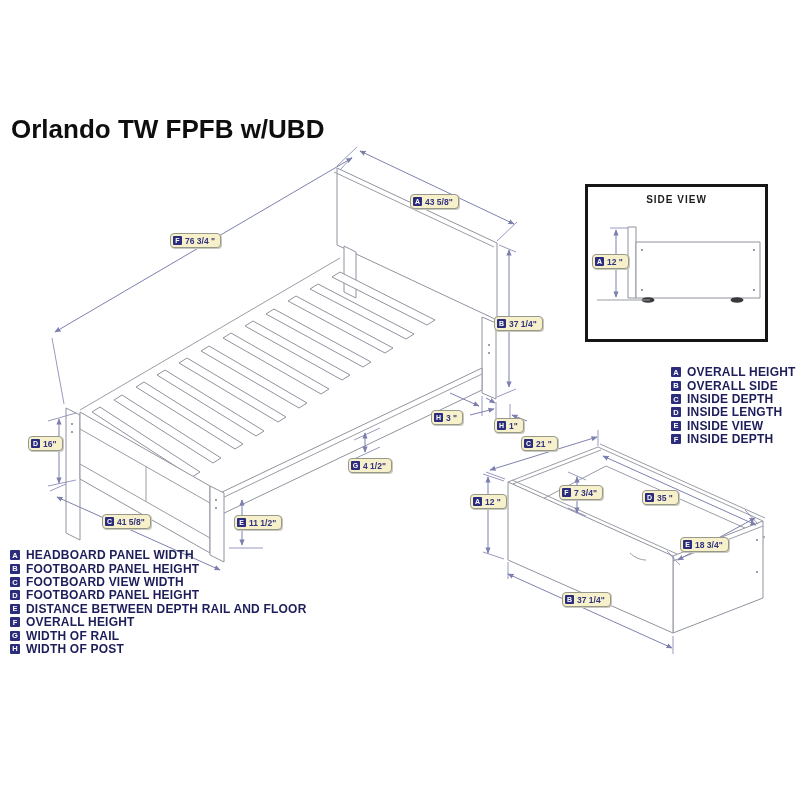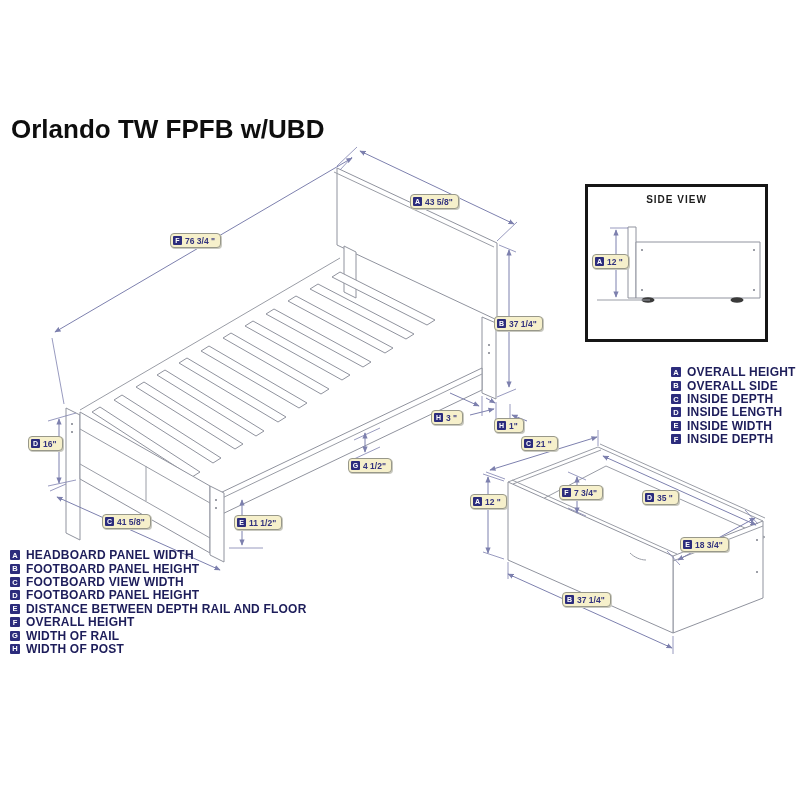--- a/index.html
+++ b/index.html
@@ -282,21 +282,21 @@
     <div class="lrow">
         <span class="lsq">C</span>
         <span class="ltxt">INSIDE DEPTH</span>
       </div>
     <div class="lrow">
         <span class="lsq">D</span>
         <span class="ltxt">INSIDE LENGTH</span>
       </div>
     <div class="lrow">
         <span class="lsq">E</span>
-        <span class="ltxt">INSIDE WIDTH</span>
+        <span class="ltxt">INSIDE VIEW</span>
       </div>
     <div class="lrow">
         <span class="lsq">F</span>
         <span class="ltxt">INSIDE DEPTH</span>
       </div>
   </div>
 
 </div>
 
 </body></html>

